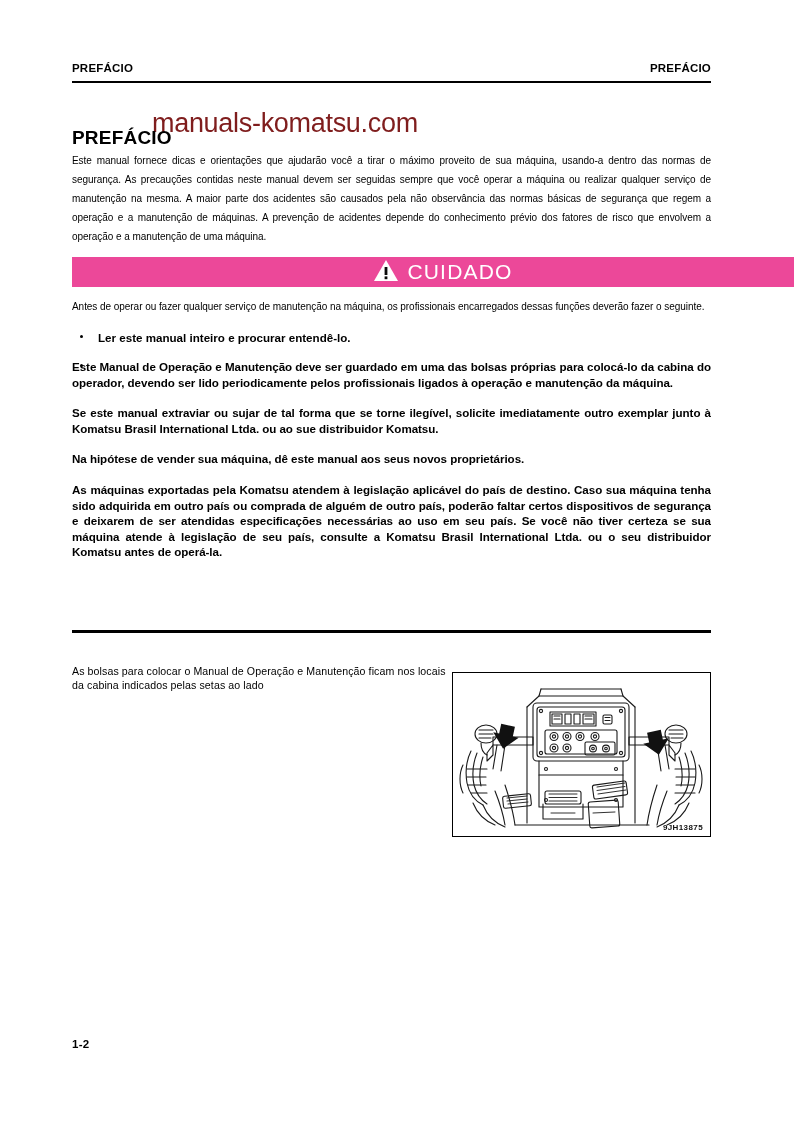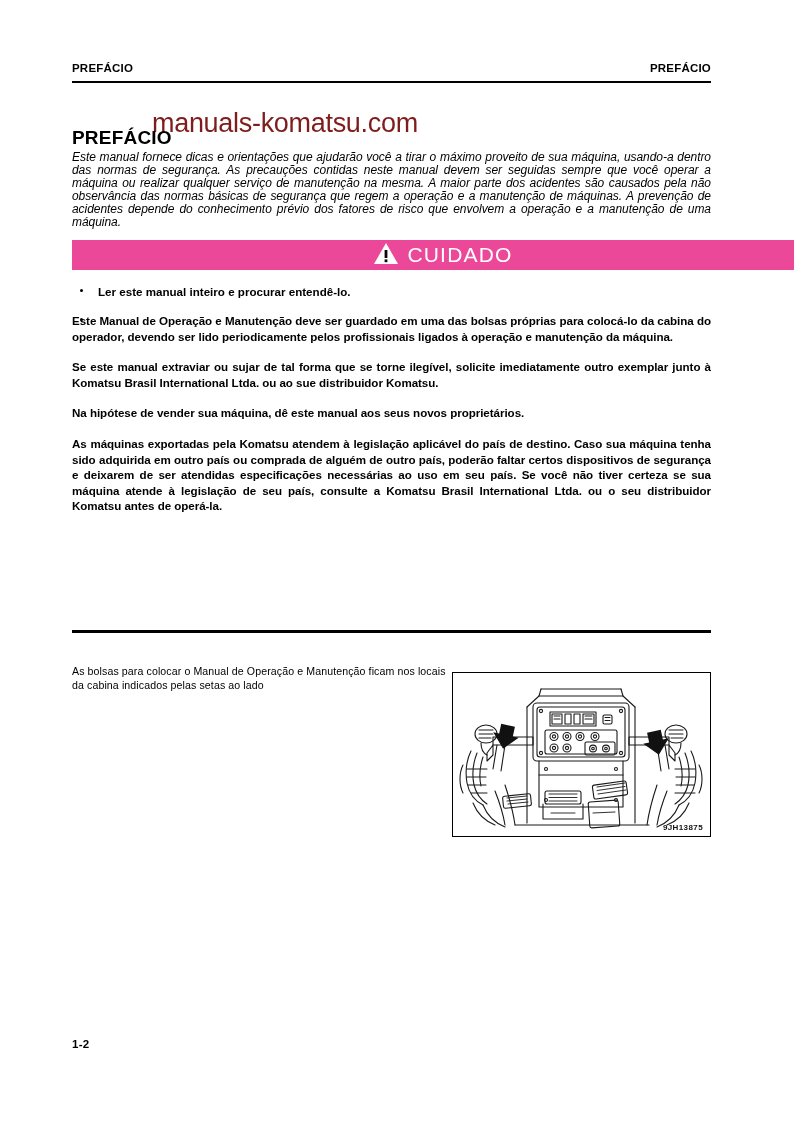--- a/index.html
+++ b/index.html
@@ -65,25 +65,24 @@
   
   .content {
     position: absolute;
     left: 72px;
     top: 151px;
     width: 639px;
   }
 
   p.body {
     margin: 0 0 11px 0;
-    font-size: 12px;
-    line-height: 13px;
+    font-size: 10px;
+    line-height: 19px;
     text-align: justify;
     letter-spacing: -0.05px;
-    font-style: italic;
   }
 
   
   .caution-bar {
     position: relative;
     width: 742px;
     height: 30px;
     background: #ec4899;
     margin: 5px 0 10px 0;
     display: flex;
@@ -215,20 +214,21 @@
       <span class="caution-icon">
         <svg width="26" height="23" viewBox="0 0 26 23" aria-hidden="true">
           <polygon points="13,1 25,22 1,22" fill="#ffffff"></polygon>
           <rect x="11.6" y="8" width="2.8" height="8" fill="#0a0a0a"></rect>
           <rect x="11.6" y="17.4" width="2.8" height="2.8" fill="#0a0a0a"></rect>
         </svg>
       </span>
       <span class="caution-label">CUIDADO</span>
     </div>
 
+    <p class="body">Antes de operar ou fazer qualquer serviço de manutenção na máquina, os profissionais encarregados dessas funções deverão fazer o seguinte.</p>
 
     <ul class="bullets">
       <li>
         <span class="dot"></span>
         <span>Ler este manual inteiro e procurar entendê-lo.</span>
       </li>
       <li>
         <span class="dot"></span>
       </li>
     </ul>

